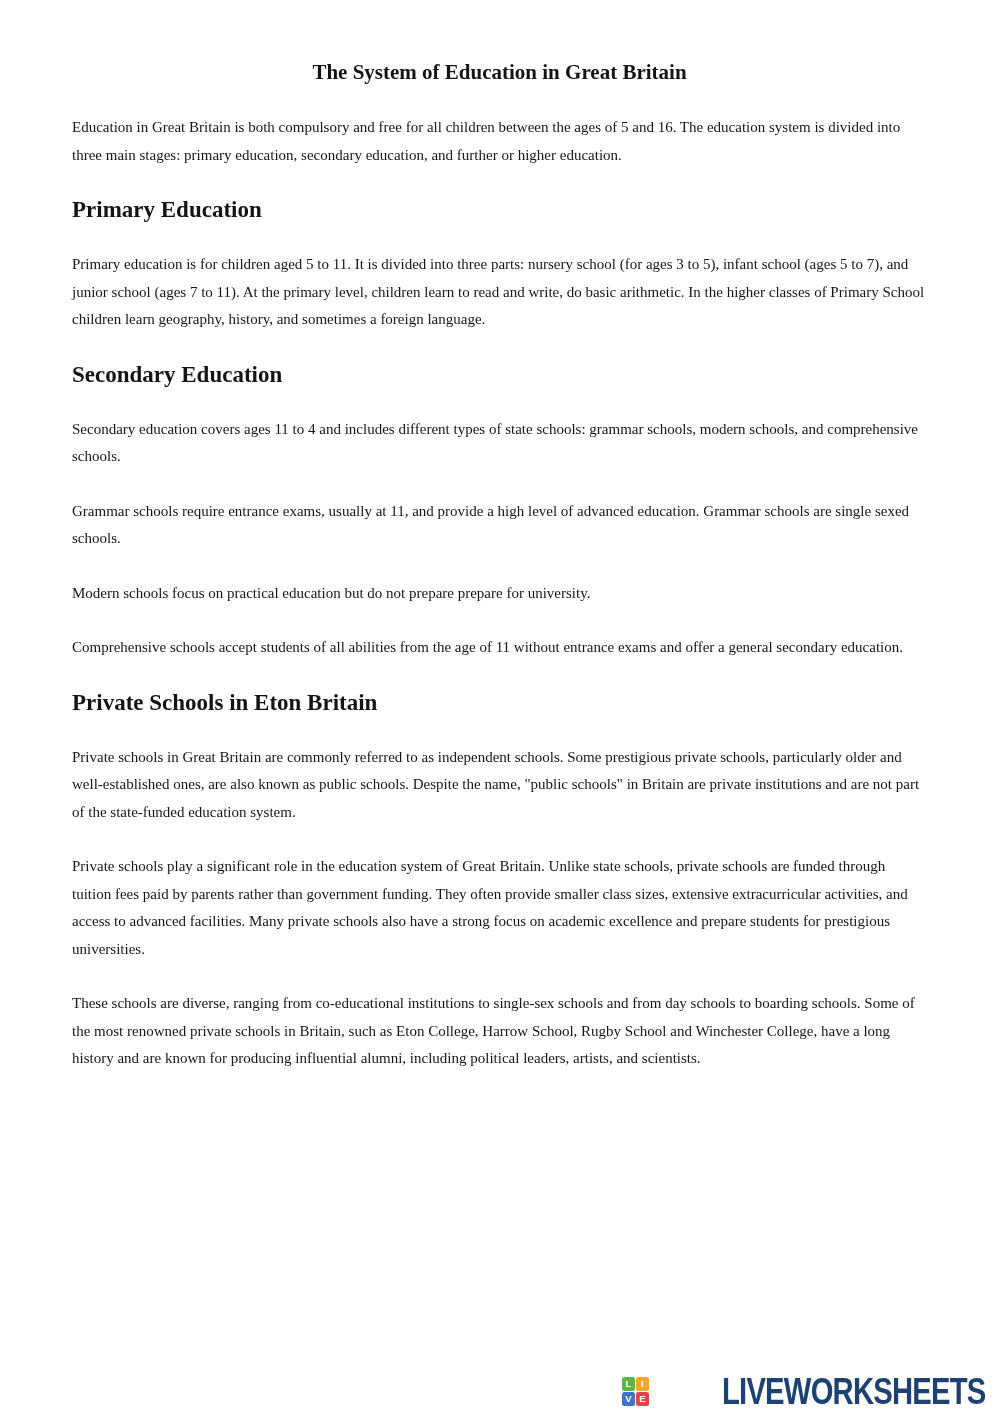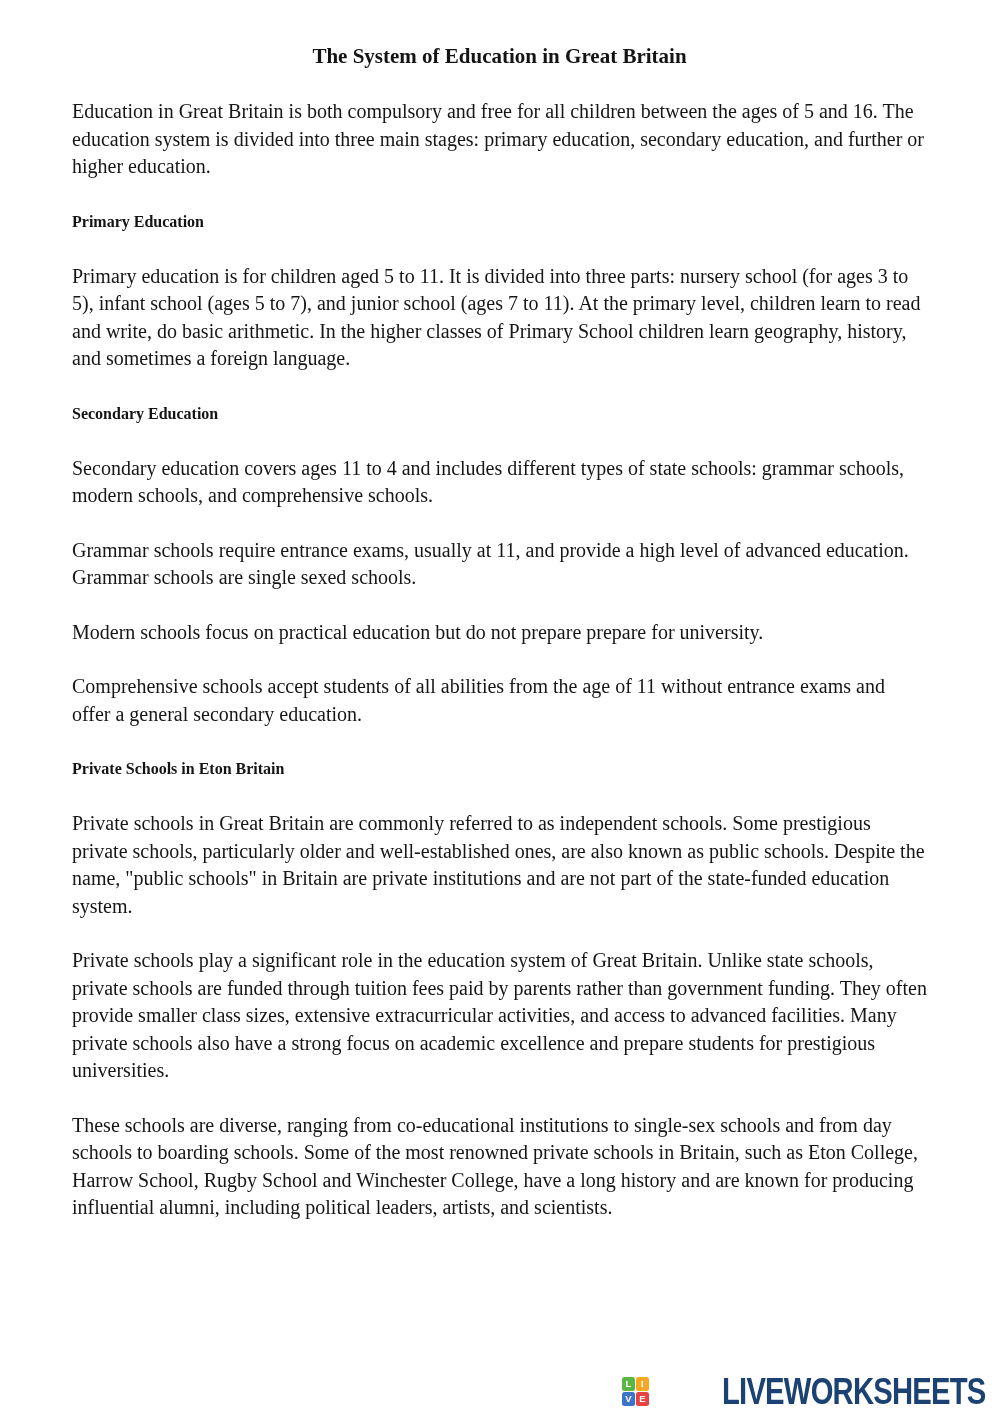--- a/index.html
+++ b/index.html
@@ -10,37 +10,38 @@
   body {
     width: 1000px;
     height: 1414px;
     position: relative;
     font-family: "Liberation Serif", serif;
     color: #161616;
     overflow: hidden;
   }
   .page {
     padding: 42px 73px 0 72px;
+    margin-top: 16px;
   }
   .doc-title {
     font-size: 21px;
     line-height: 28px;
     font-weight: 700;
     text-align: center;
     margin: 0 0 28px 0;
     color: #141414;
   }
   .para {
-    font-size: 20px;
+    font-size: 15px;
     line-height: 27.5px;
     margin: 0 0 27px 0;
     text-align: left;
   }
   .section-heading {
-    font-size: 16px;
+    font-size: 23px;
     line-height: 28px;
     font-weight: 700;
     margin: 0 0 27px 0;
     color: #141414;
   }
   .footer-logo {
     position: absolute;
     right: 15px;
     bottom: 4px;
     display: flex;

